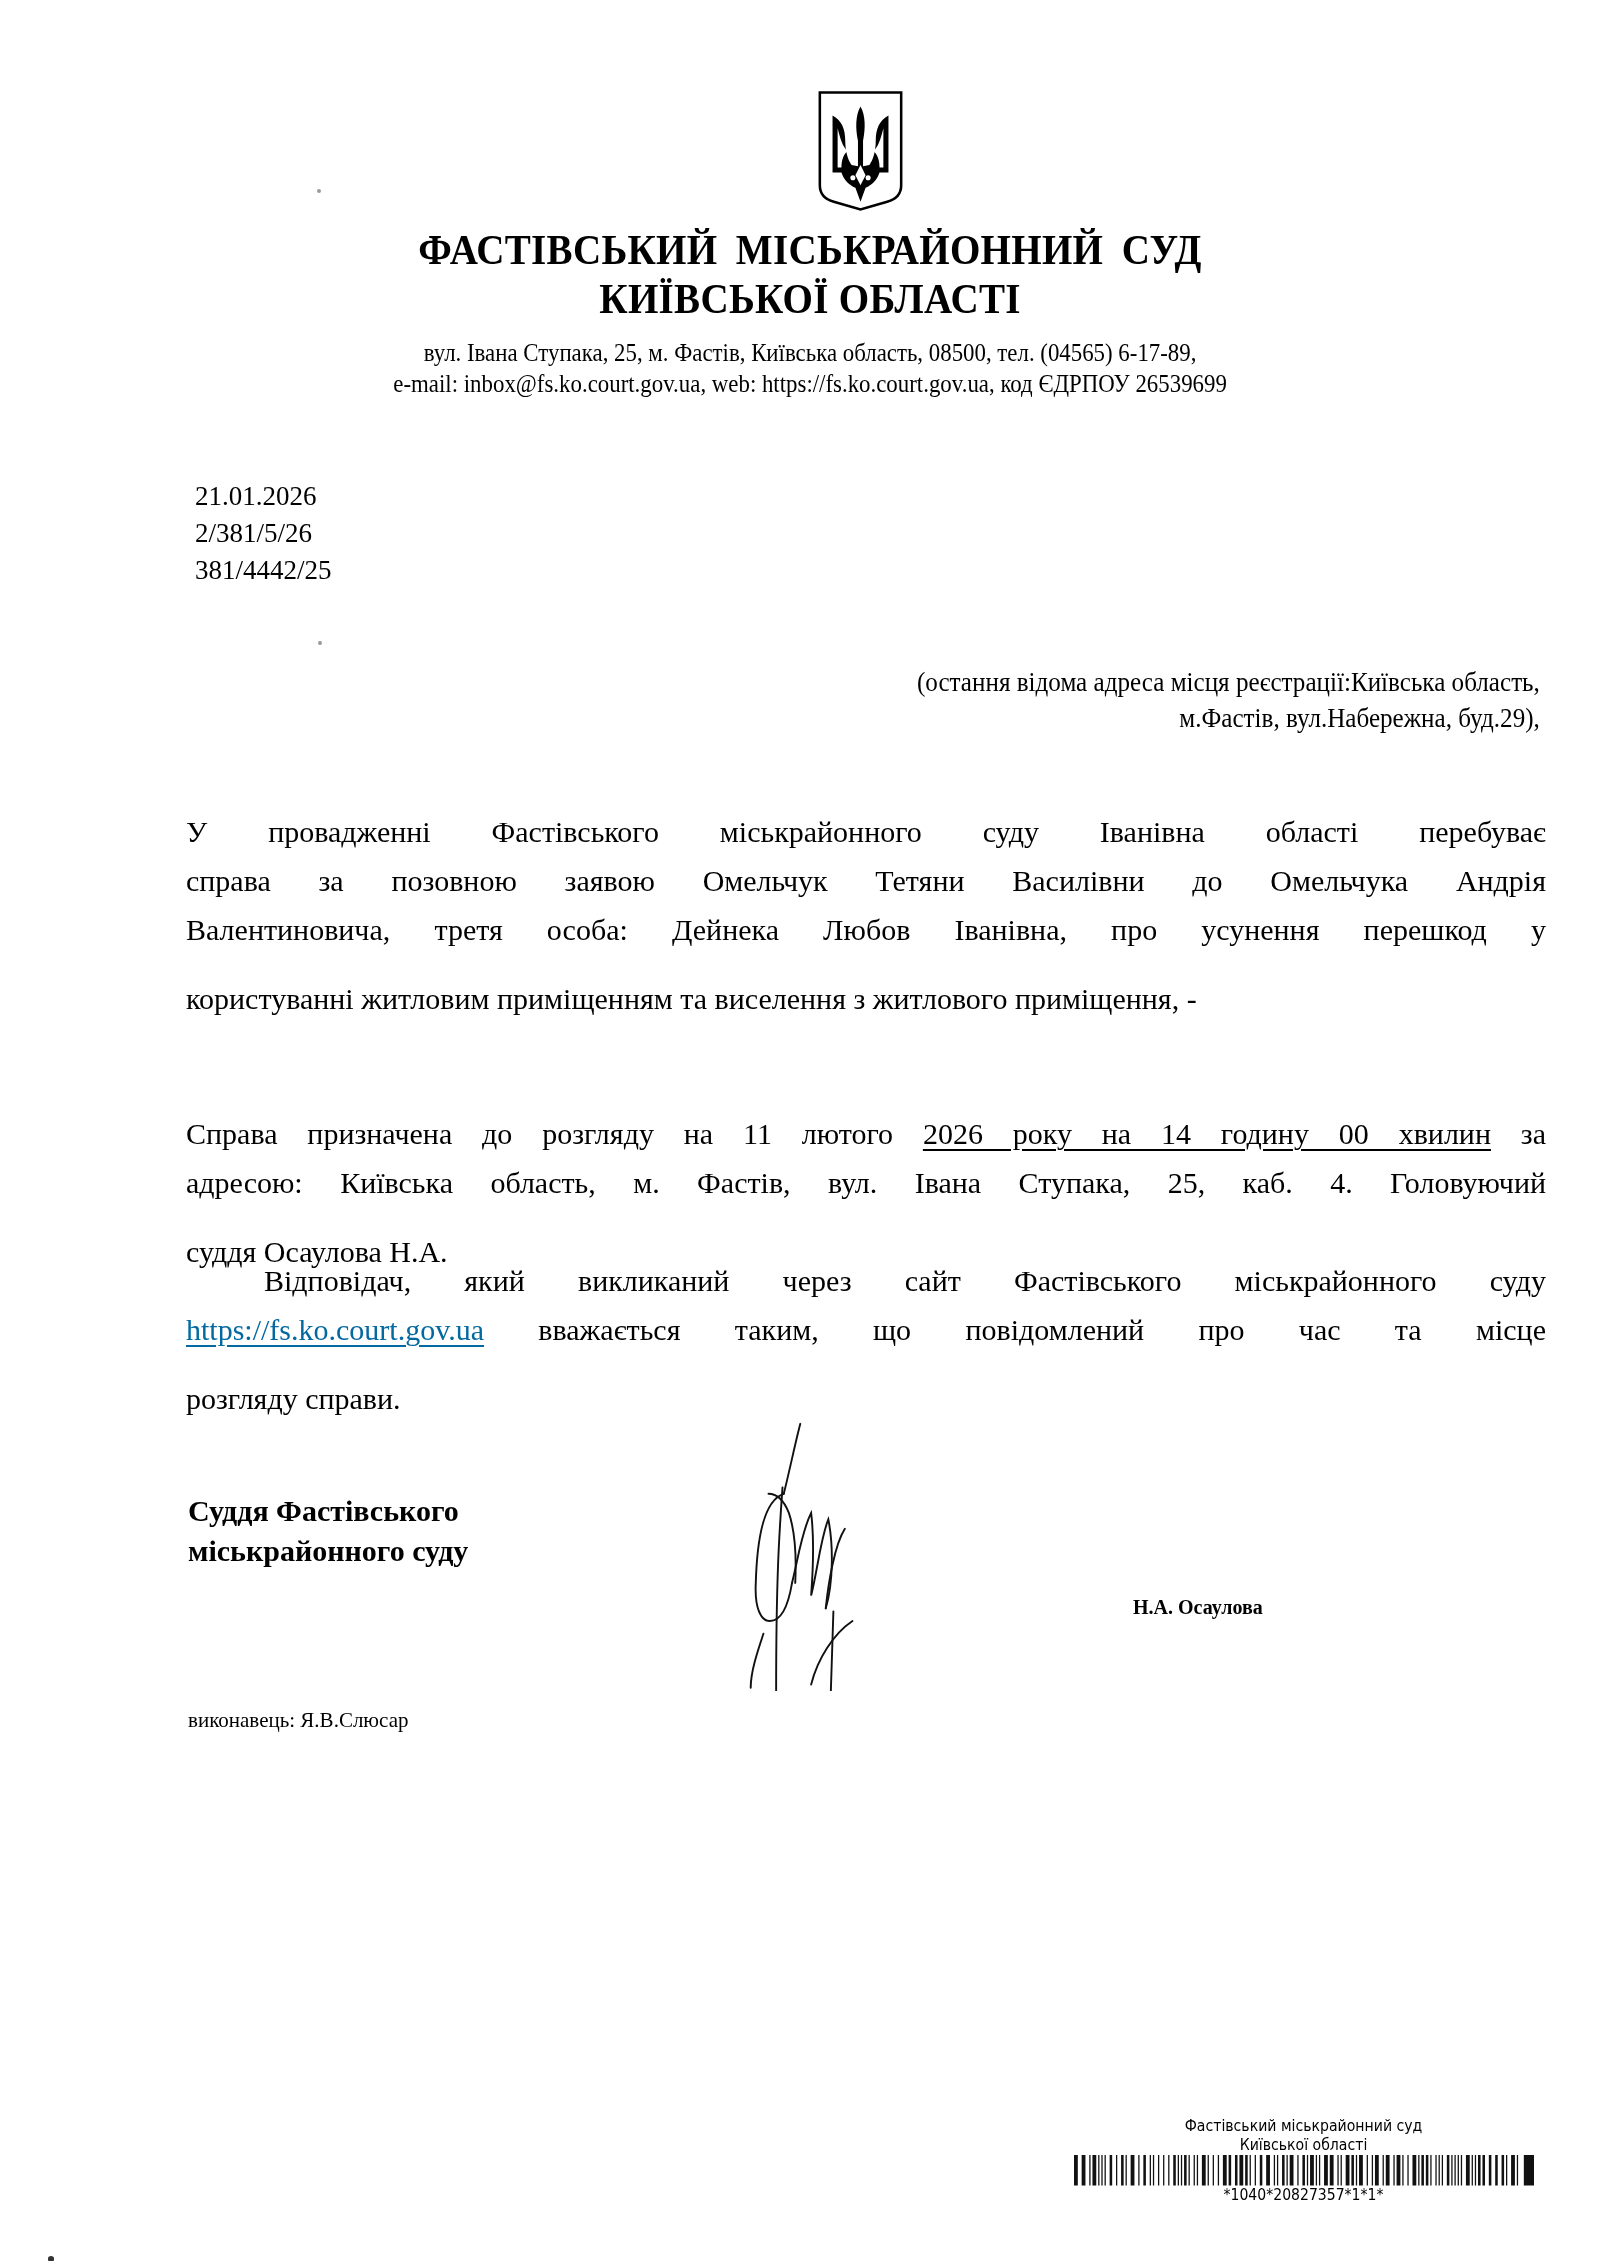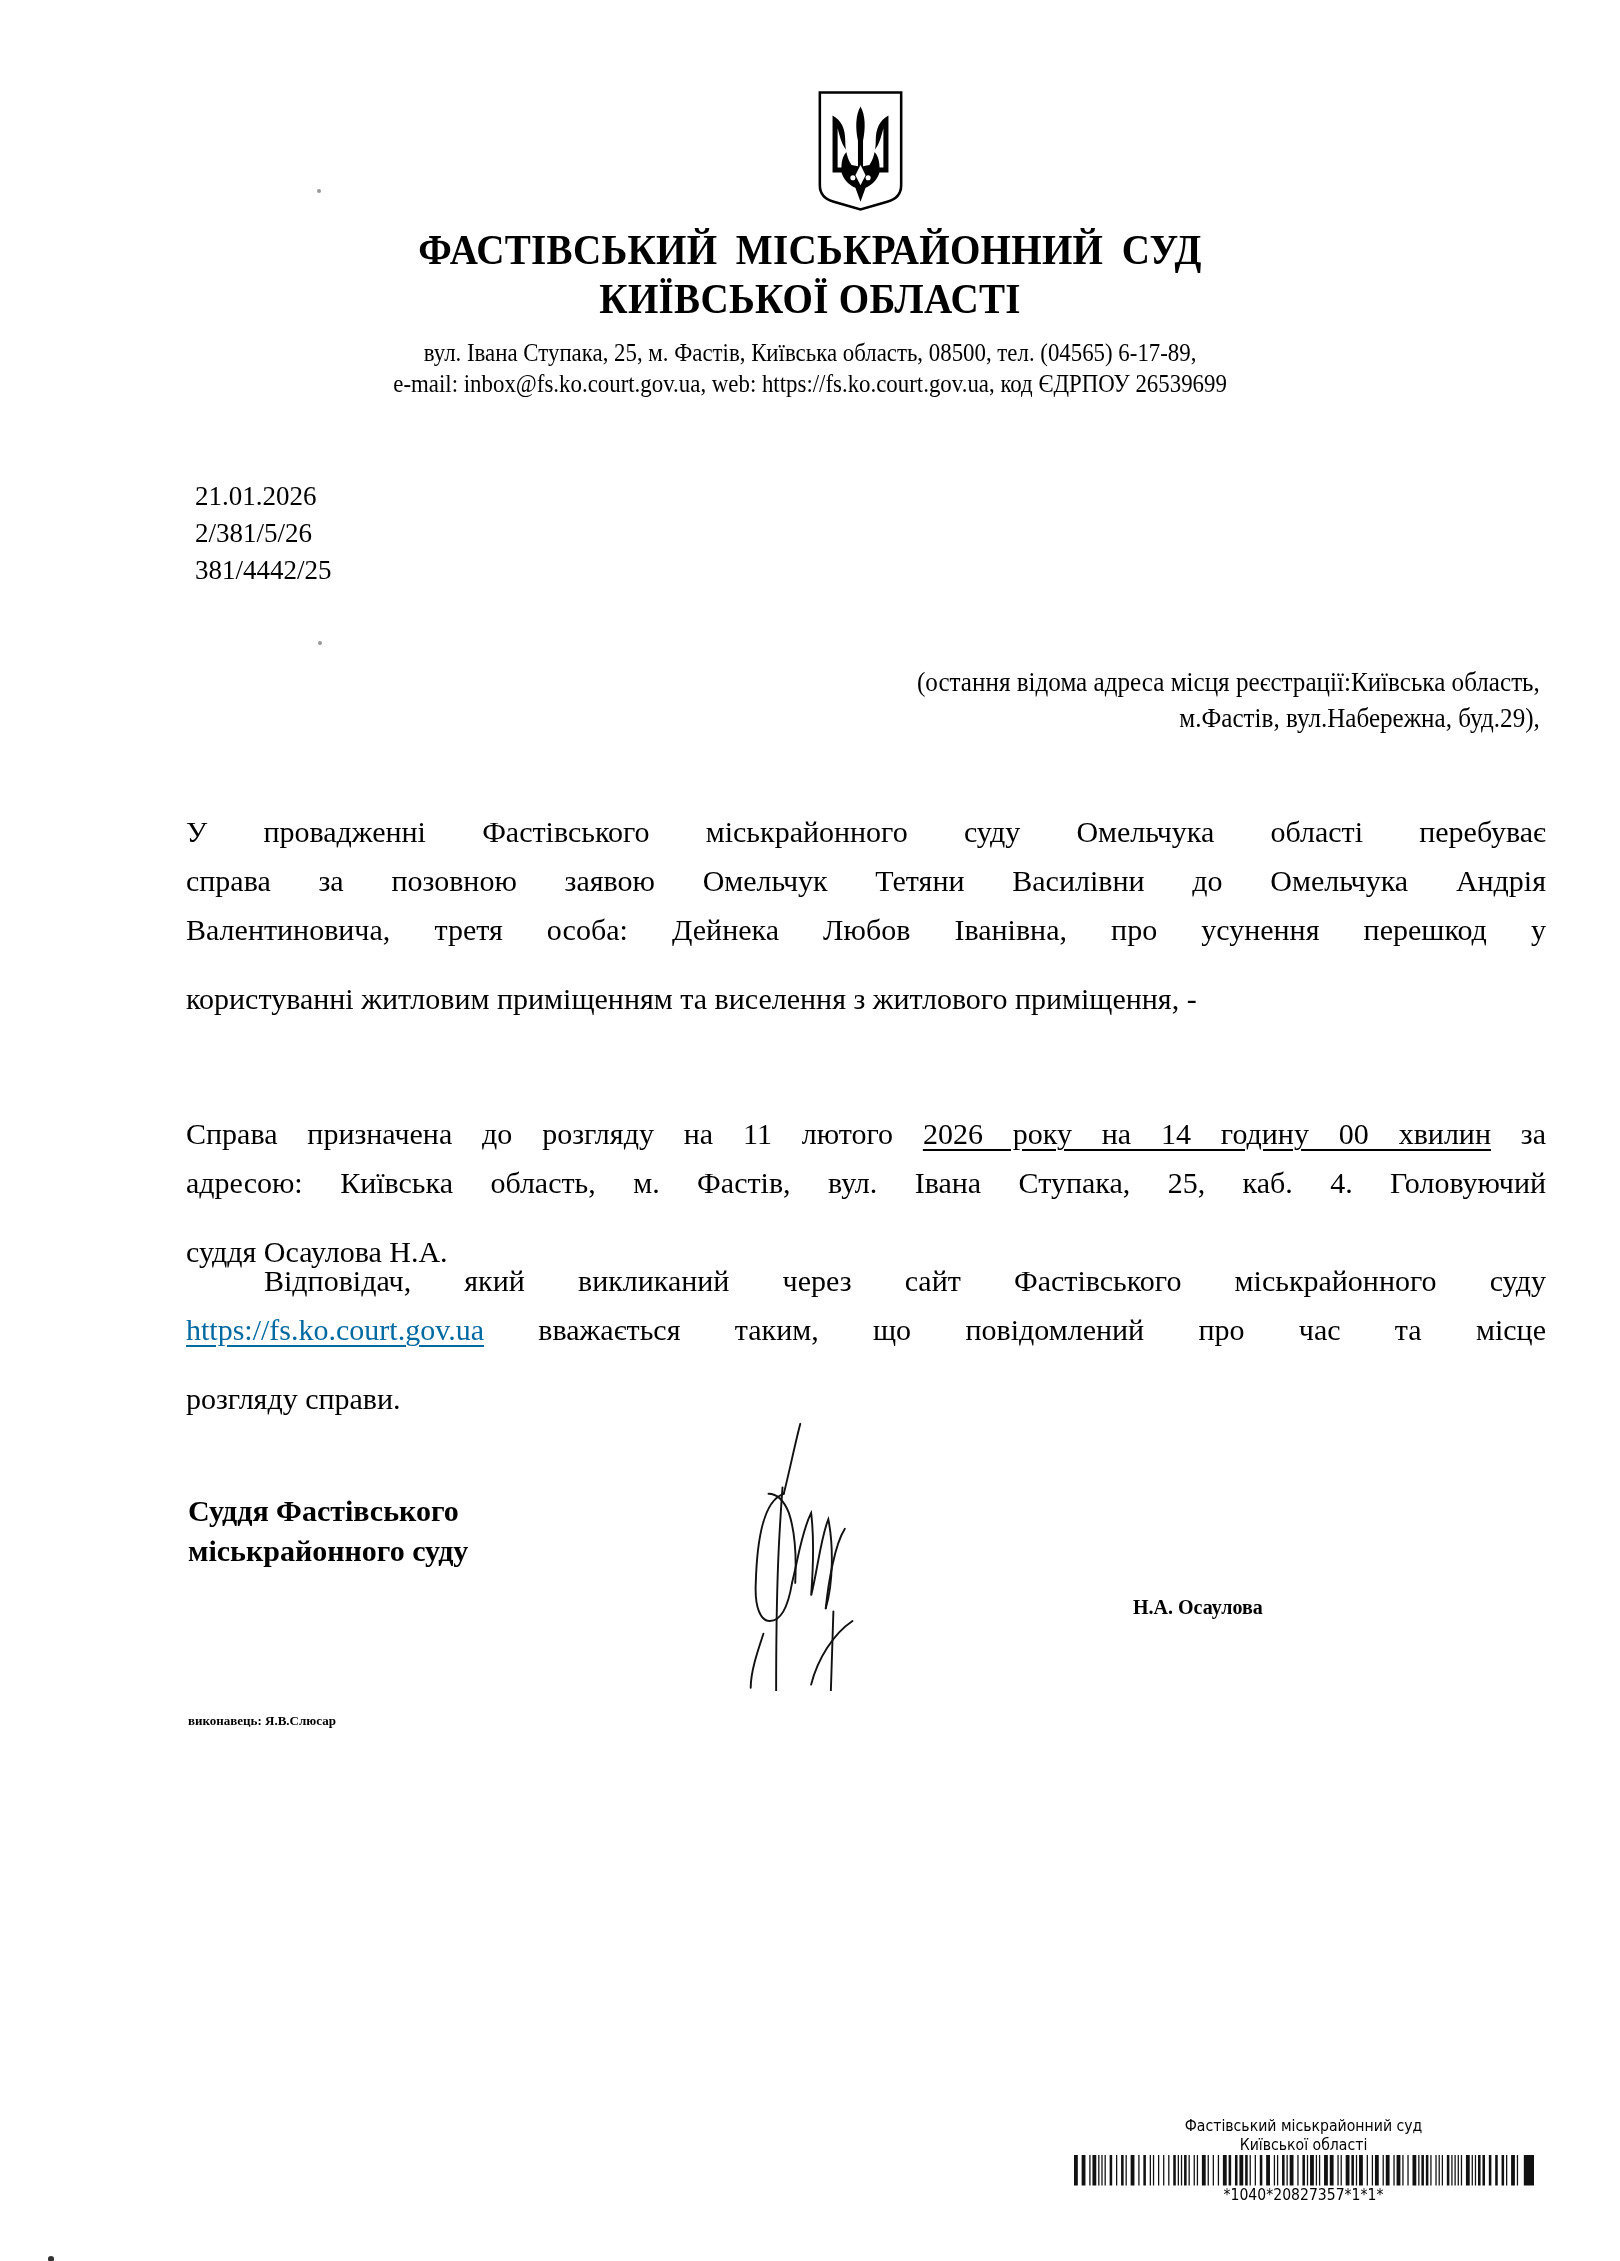--- a/index.html
+++ b/index.html
@@ -127,23 +127,22 @@
     .signature {
       left: 687px;
       top: 1392px;
       width: 191px;
       height: 299px;
     }
 
     .executor {
       left: 188px;
       top: 1708px;
-      font-size: 13px;
+      font-size: 21px;
       line-height: 25.4px;
-      font-weight: bold;
     }
 
     
     .stamp {
       left: 1049px;
       top: 2116px;
       width: 509px;
       text-align: center;
       font-family: "DejaVu Sans", sans-serif;
     }
@@ -192,21 +191,21 @@
   <div>2/381/5/26</div>
   <div>381/4442/25</div>
 </div>
 
 <div class="abs addressee">
   <div class="addr">(остання відома адреса місця реєстрації:Київська область,</div>
   <div class="addr">м.Фастів, вул.Набережна, буд.29),</div>
 </div>
 
 <div class="abs para p1">
-  <span class="ln">У провадженні Фастівського міськрайонного суду Омельчука області  перебуває</span>
+  <span class="ln">У провадженні Фастівського міськрайонного суду Іванівна області  перебуває</span>
   <span class="ln">справа за позовною заявою Омельчук Тетяни Василівни до Омельчука Андрія</span>
   <span class="ln">Валентиновича, третя особа: Дейнека Любов Іванівна, про усунення перешкод у</span>
   <span class="ln last">користуванні житловим приміщенням та виселення з житлового приміщення, -</span>
 </div>
 
 <div class="abs para p2">
   <span class="ln"><span>Справа призначена до розгляду на 11 лютого </span><span class="ul"> 2026 року на 14 годину 00 хвилин</span><span> за</span></span>
   <span class="ln">адресою: Київська область, м. Фастів, вул. Івана Ступака, 25, каб. 4. Головуючий</span>
   <span class="ln last">суддя Осаулова Н.А.</span>
 </div>

